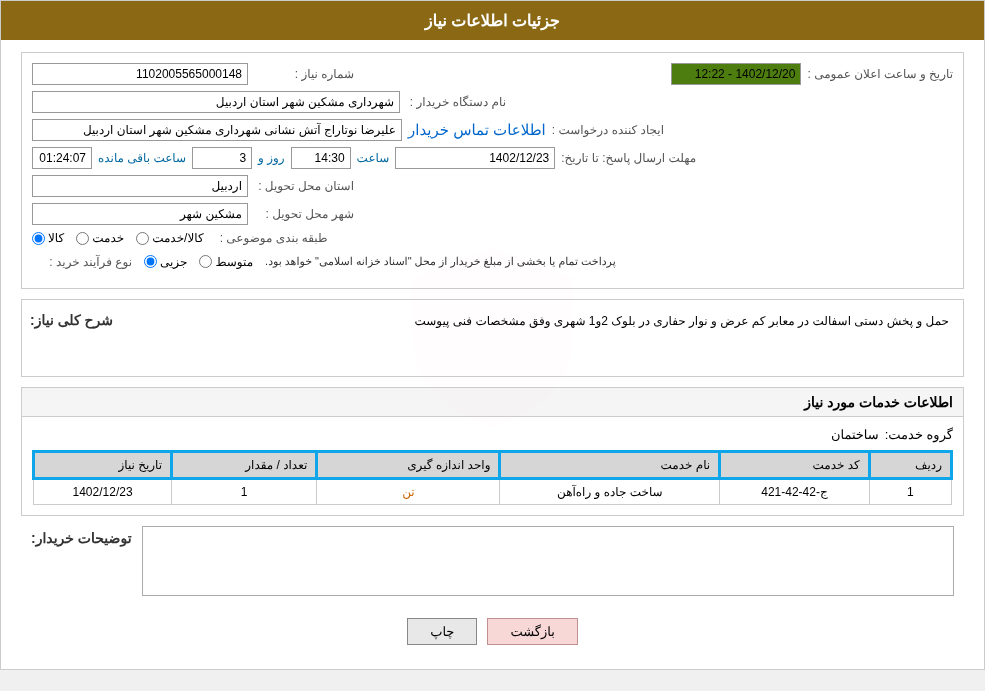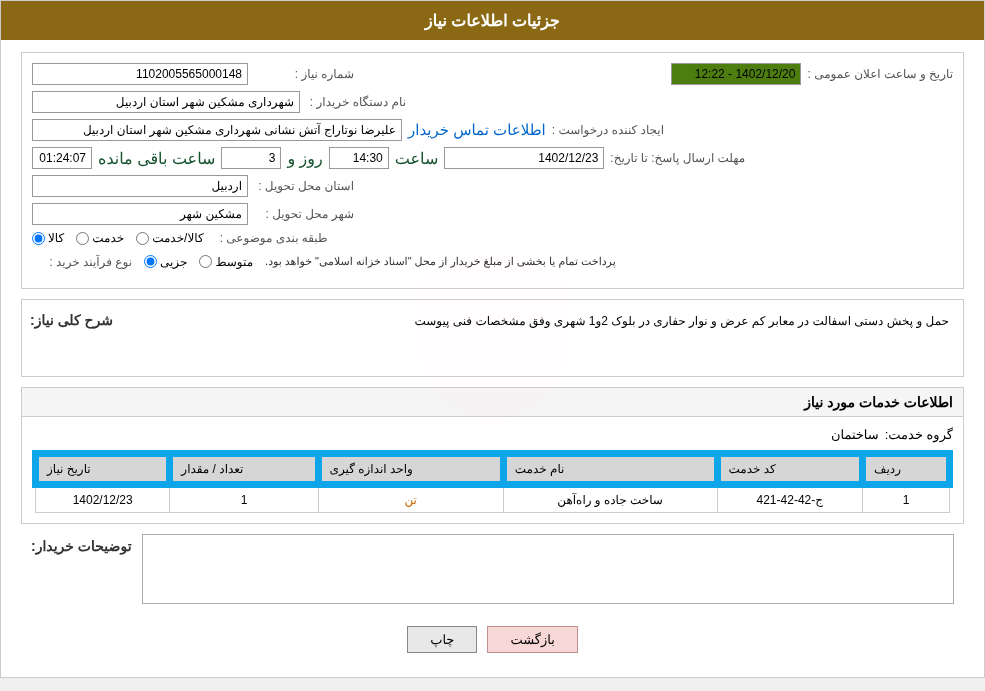--- a/index.html
+++ b/index.html
@@ -45,21 +45,21 @@
       min-width: 100px;
       text-align: right;
     }
     .form-row .field {
       border: 1px solid #999;
       padding: 3px 5px;
       background: #fff;
       font-size: 12px;
       min-height: 22px;
     }
-    .field-wide { width: 268px; }
+    .field-wide { width: 368px; }
     .field-medium { width: 216px; }
     .field-small { width: 130px; }
     .field-xsmall { width: 60px; }
     .field-date { width: 160px; }
     
     .link-text {
       color: #0066cc;
       font-size: 15px;
       cursor: pointer;
       text-decoration: none;
@@ -114,23 +114,23 @@
     table {
       width: 100%;
       border-collapse: collapse;
       font-size: 12px;
       direction: rtl;
     }
     thead tr {
       background: #d6d6d6;
     }
     thead th {
-      border: 7px solid #0ea5e9;
+      border: 3px solid #0ea5e9;
       padding: 5px 8px;
-      text-align: left;
+      text-align: right;
       font-weight: normal;
     }
     tbody tr {
       background: #fff;
     }
     tbody td {
       border: 1px solid #ccc;
       padding: 5px 8px;
       text-align: center;
     }
@@ -180,22 +180,22 @@
       position: absolute;
       top: 50%;
       left: 50%;
       transform: translate(-50%, -50%);
       opacity: 0.07;
       pointer-events: none;
       z-index: 0;
     }
     
     .inline-label {
-      font-size: 16px;
-      color: #14532d;
+      font-size: 12px;
+      color: #0369a1;
       white-space: nowrap;
     }
     
     .small-notice {
       font-size: 11px;
       color: #333;
       padding: 4px 0;
     }
   </style>
 </head>

